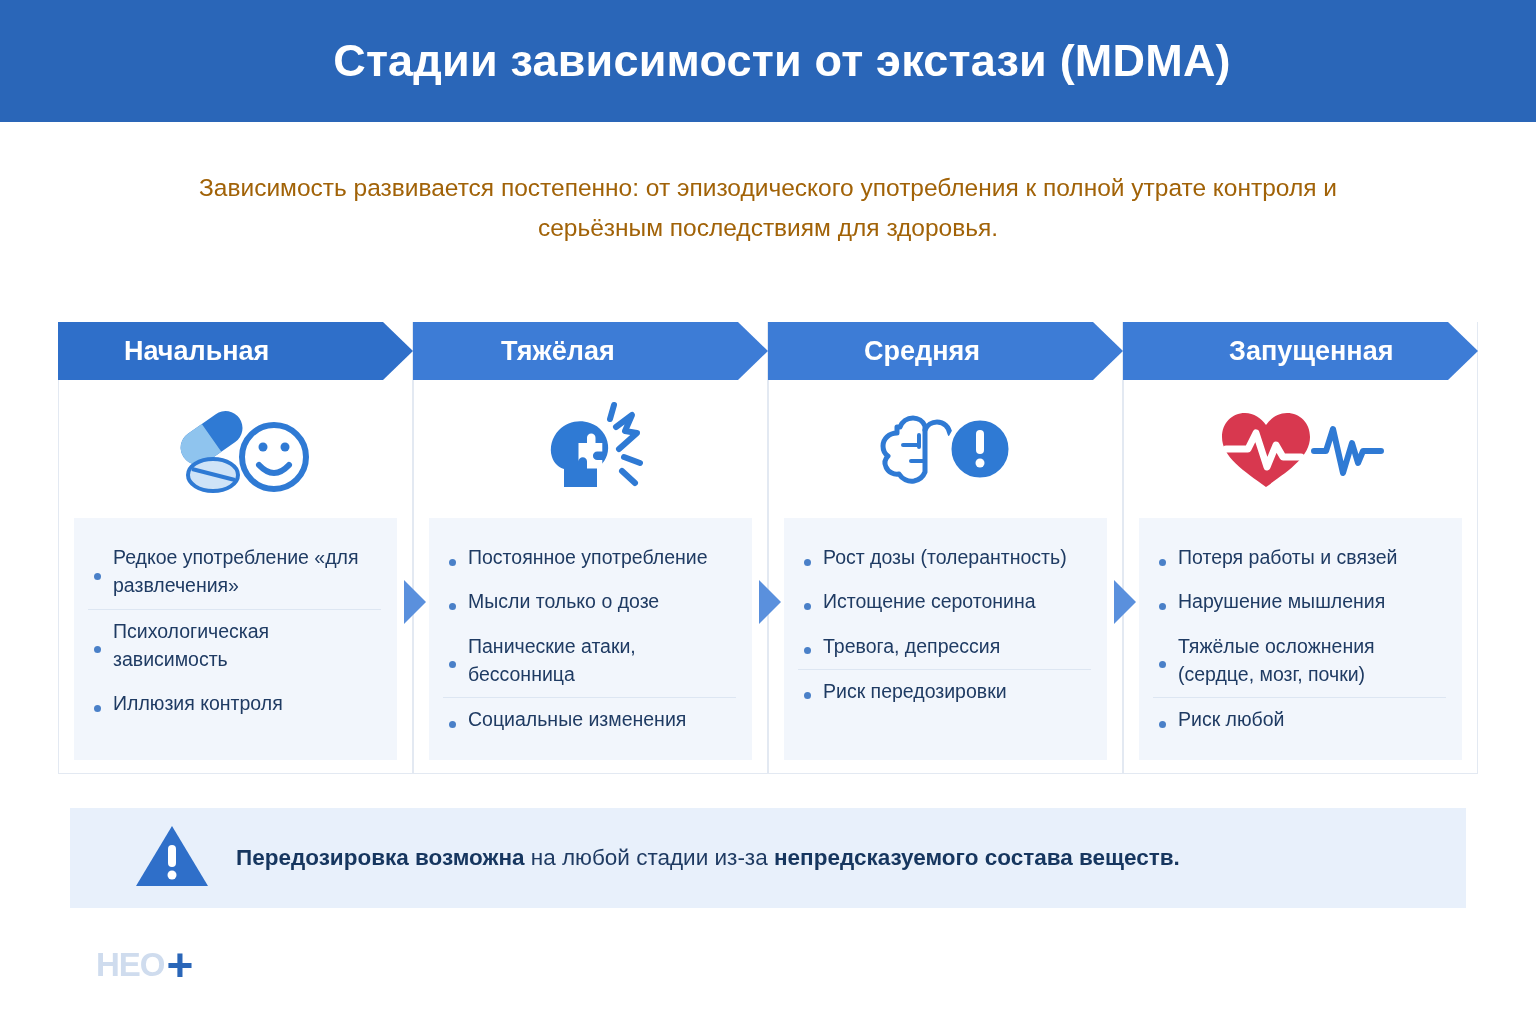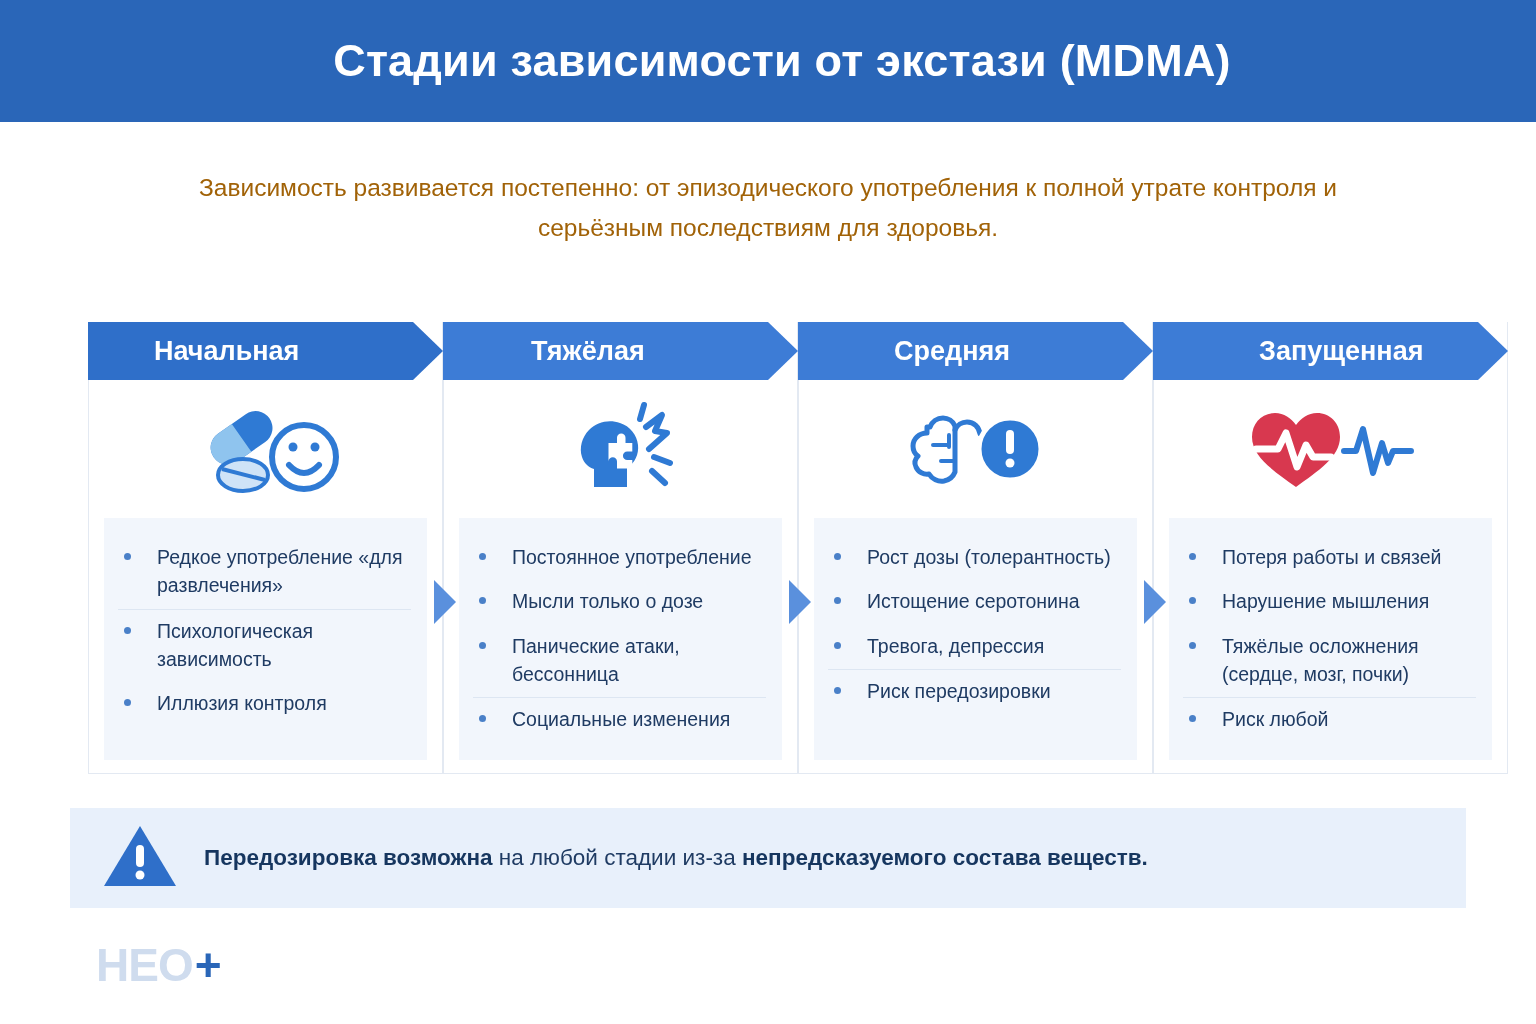--- a/index.html
+++ b/index.html
@@ -42,21 +42,20 @@
   }
 
   
   .stages {
     position: absolute;
     top: 322px;
     left: 58px;
     width: 1420px;
     height: 452px;
     display: flex;
-    margin-left: 30px;
   }
   .stage {
     position: relative;
     width: 355px;
     display: flex;
     flex-direction: column;
   }
   .stage-body {
     position: absolute;
     top: 0;
@@ -111,26 +110,25 @@
   .points {
     position: relative;
     z-index: 2;
     margin: 0 16px 14px 16px;
     background: #f2f6fc;
     flex: 1;
     padding: 18px 16px 10px 14px;
   }
   .point {
     display: flex;
-    align-items: flex-start;
+    align-items: center;
     font-size: 19.5px;
     color: #1f3b63;
     line-height: 1.45;
     padding: 7px 4px 9px 2px;
-    gap: 14px;
   }
   .point .dot {
     flex: 0 0 auto;
     width: 7px;
     height: 7px;
     border-radius: 50%;
     background: #4a80c8;
     margin: 10px 12px 0 4px;
   }
   .point.sep { border-top: 1px solid #dde6f2; }
@@ -149,39 +147,39 @@
   
   .warning {
     position: absolute;
     left: 70px;
     top: 808px;
     width: 1396px;
     height: 100px;
     background: #e8f0fb;
     display: flex;
     align-items: center;
-    padding-left: 32px;
+    padding-left: 64px;
   }
   .warn-icon { flex: 0 0 auto; margin-right: 26px; }
   .warn-text {
     font-size: 22.5px;
     color: #1f3b63;
   }
   .warn-text b { color: #16365f; font-weight: bold; }
 
   
   .logo {
     position: absolute;
     left: 96px;
     top: 938px;
     display: flex;
     align-items: center;
   }
   .logo-text {
-    font-size: 46px;
+    font-size: 33px;
     font-weight: bold;
     color: #cfdcee;
     letter-spacing: -1px;
     font-family: "Liberation Sans", sans-serif;
   }
   .logo-plus {
     font-size: 46px;
     font-weight: bold;
     color: #2a66b8;
     margin-left: 2px;

